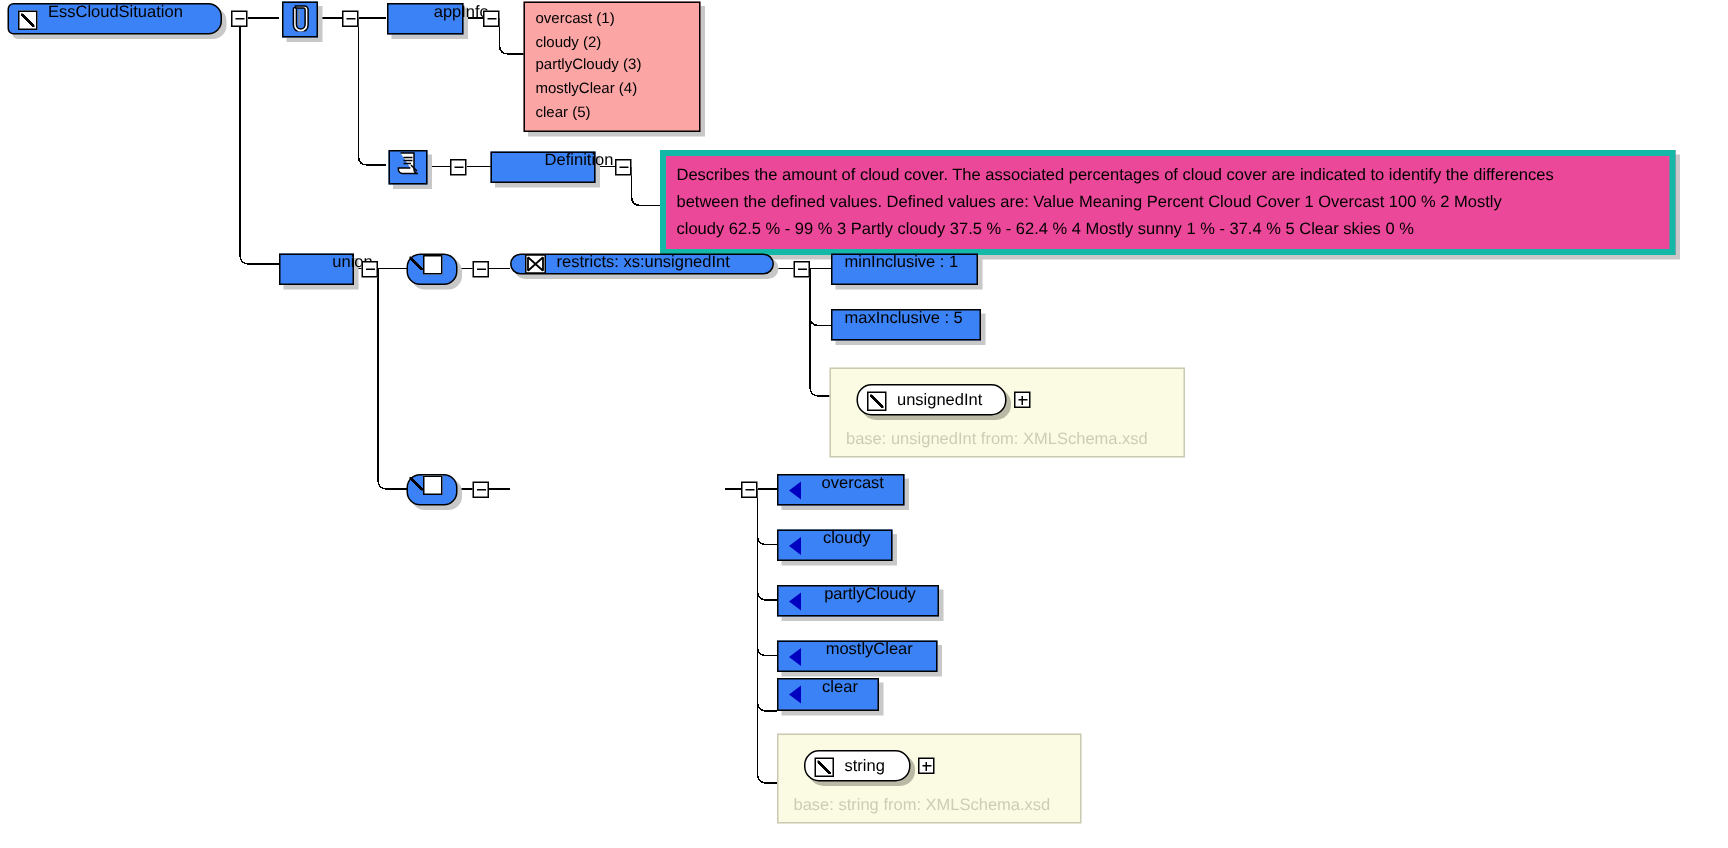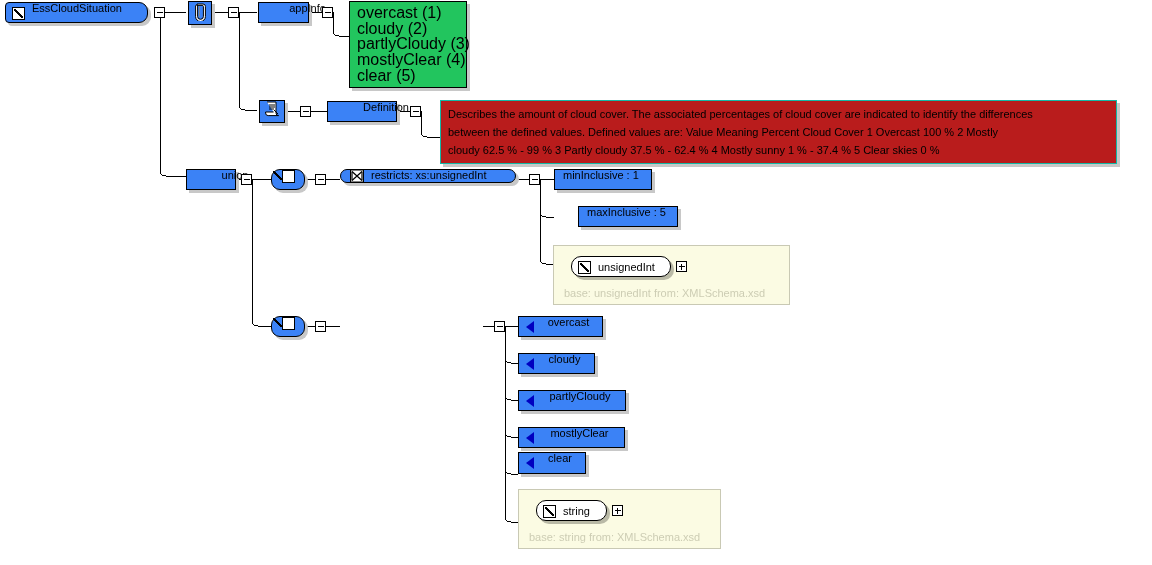--- a/index.html
+++ b/index.html
@@ -82,35 +82,35 @@
     background: #000000;
   }
   
   .plain-box {
     justify-content: center;
     padding-left: 48px;
   }
   .list-box {
     position: absolute;
     box-sizing: border-box;
-    background: #22c55e;
+    background: #fca5a5;
     border: 1px solid #000000;
     box-shadow: 3px 3px 0 0 #c8c8c8;
     padding: 3px 8px 3px 7px;
-    font-size: 16px;
+    font-size: 10px;
     line-height: 15.7px;
     white-space: nowrap;
   }
   .list-box .li-first { margin-left: 0; }
   .list-box .li { margin-left: 0; }
   .anno-box {
     position: absolute;
     box-sizing: border-box;
-    background: #b91c1c;
-    border: 1px solid #14b8a6;
+    background: #ec4899;
+    border: 4px solid #14b8a6;
     box-shadow: 3px 3px 0 0 #c8c8c8;
     padding: 4px 6px 4px 7px;
     font-size: 11px;
     line-height: 18px;
     white-space: nowrap;
   }
   
   .enum-box {
     justify-content: center;
     padding-left: 16px;
@@ -307,21 +307,21 @@
         <path d="M2 2 L2 11 M12 2 L12 11" stroke="#000000" stroke-width="1.2" fill="none"></path>
       </svg>
     </span>
     <span>restricts: xs:unsignedInt</span>
   </div>
   <div class="toggle" style="left:529px; top:174px;"></div>
 
   <div class="node plain-box" style="left:554px; top:169px; width:98px; height:21px; justify-content:flex-start; padding-left:8px;">
     <span>minInclusive : 1</span>
   </div>
-  <div class="node plain-box" style="left:554px; top:206px; width:100px; height:21px; justify-content:flex-start; padding-left:8px;margin-left:24px;">
+  <div class="node plain-box" style="left:554px; top:206px; width:100px; height:21px; justify-content:flex-start; padding-left:8px;">
     <span>maxInclusive : 5</span>
   </div>
 
   <div class="yellow-panel" style="left:553px; top:245px; width:237px; height:60px;">
     <div class="type-ref" style="left:17px; top:10px; width:100px;">
       <span class="type-icon"></span>
       <span>unsignedInt</span>
     </div>
     <div class="toggle plus" style="left:122px; top:15px;"></div>
     <div class="base-text">base: unsignedInt from: XMLSchema.xsd</div>

